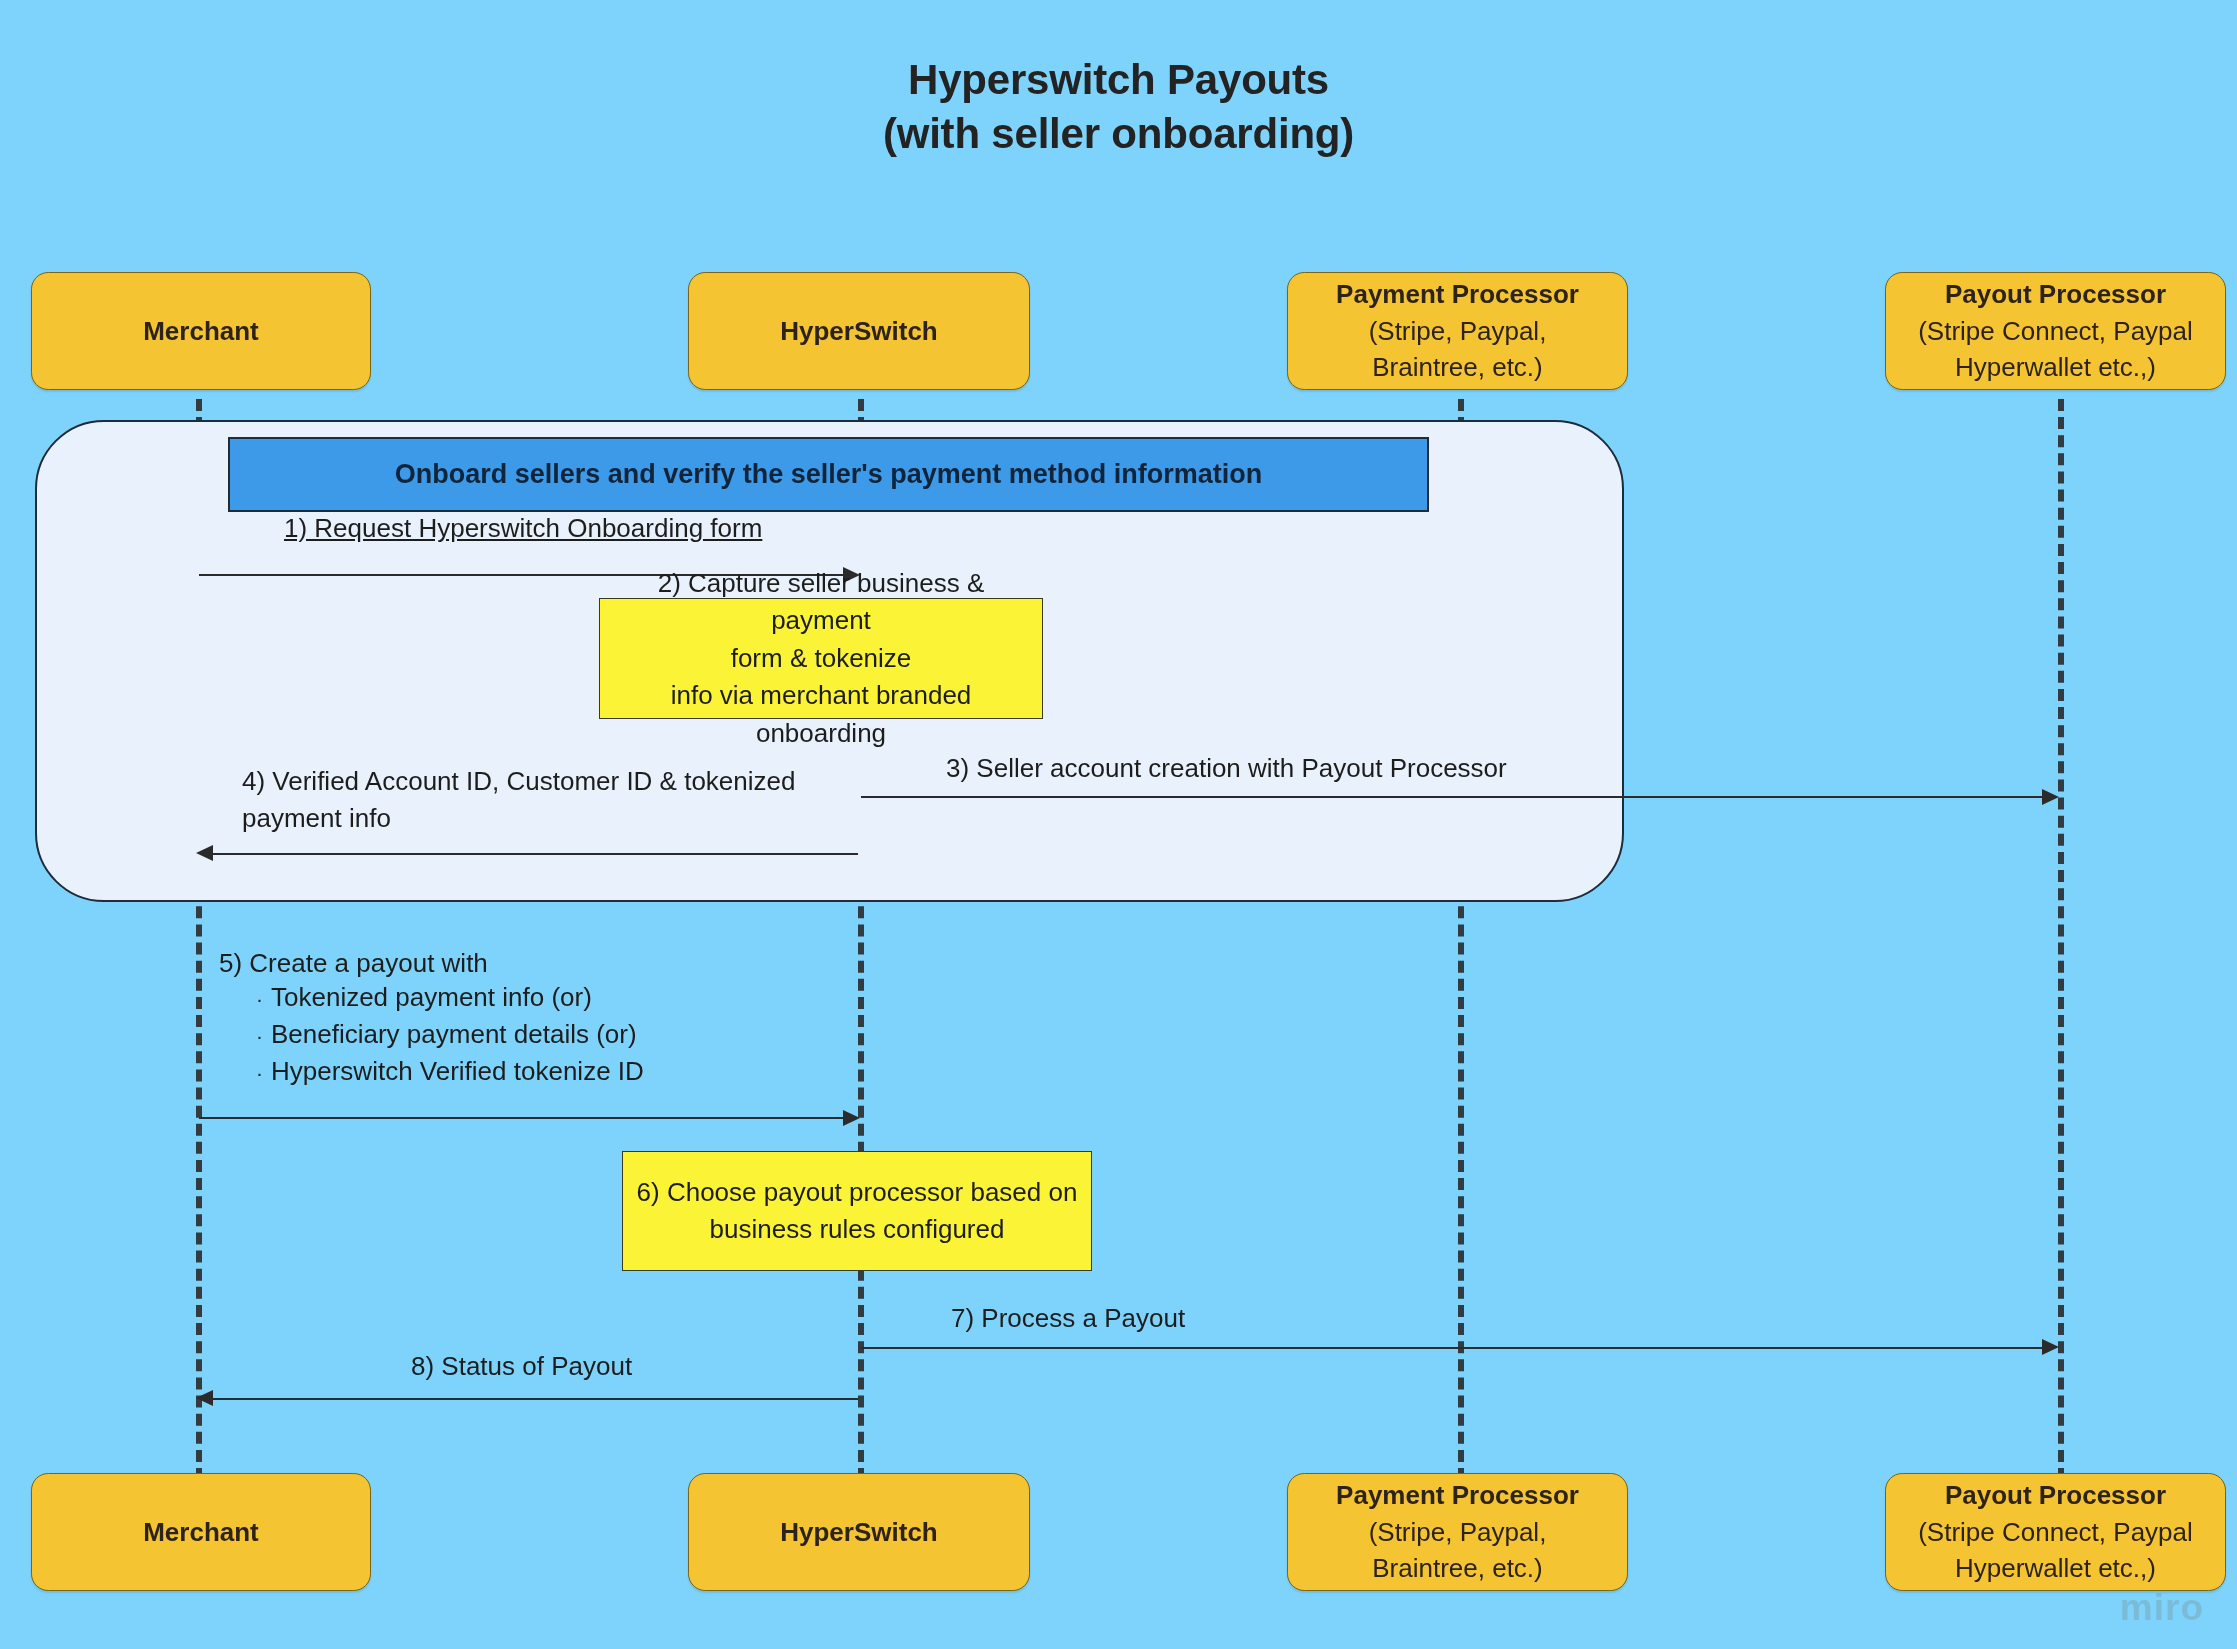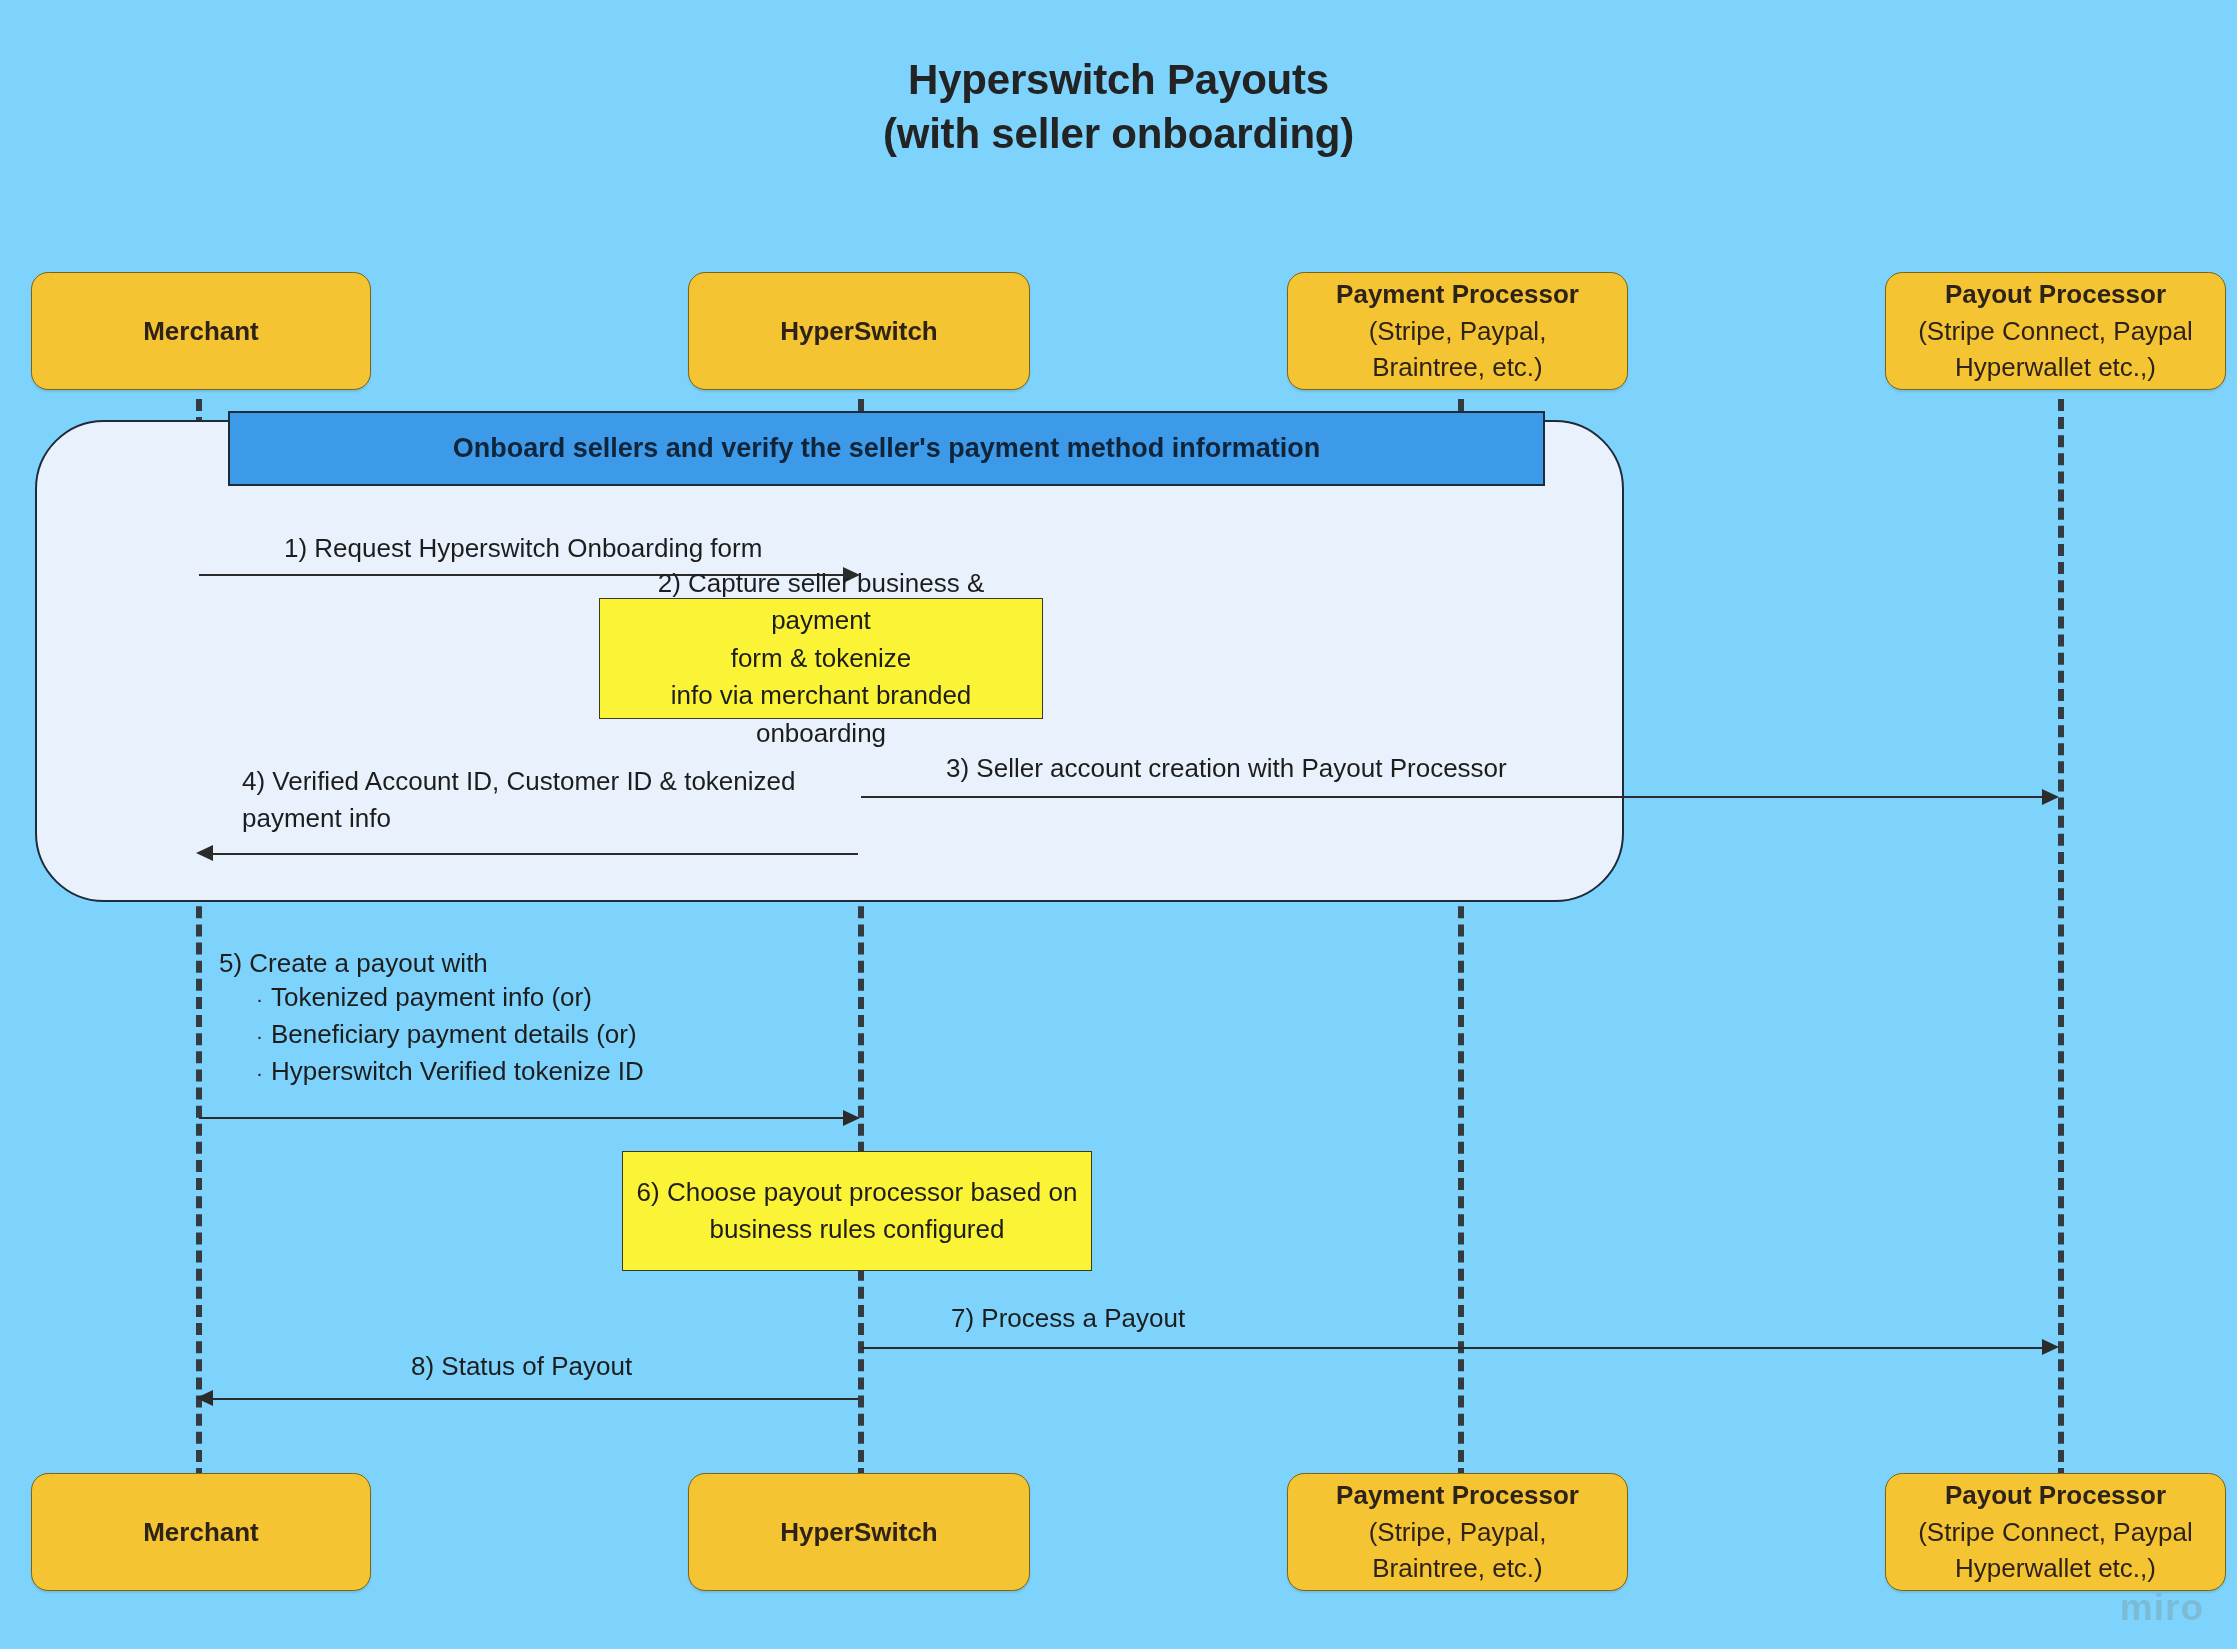--- a/index.html
+++ b/index.html
@@ -173,21 +173,21 @@
     <span>Hyperswitch Payouts</span>
     <span class="line2">(with seller onboarding)</span>
   </div>
 
   <div class="lifeline" style="left:196px;"></div>
   <div class="lifeline" style="left:858px;"></div>
   <div class="lifeline" style="left:1458px;"></div>
   <div class="lifeline" style="left:2058px;"></div>
 
   <div class="fragment" style="left:35px; top:420px; width:1589px; height:482px;"></div>
-  <div class="fragment-header" style="left:228px; top:411px; width:1317px; height:75px;">Onboard sellers and verify the seller's payment method information</div>
+  <div class="fragment-header" style="left:228px; top:437px; width:1201px; height:75px;">Onboard sellers and verify the seller's payment method information</div>
 
   <div class="participant" style="left:31px; top:272px; width:340px; height:118px;">
     <span class="pname">Merchant</span>
   </div>
 
   <div class="participant" style="left:688px; top:272px; width:342px; height:118px;">
     <span class="pname">HyperSwitch</span>
   </div>
 
   <div class="participant" style="left:1287px; top:272px; width:341px; height:118px;">
@@ -195,21 +195,21 @@
     <span class="psub">(Stripe, Paypal,</span>
     <span class="psub">Braintree, etc.)</span>
   </div>
 
   <div class="participant" style="left:1885px; top:272px; width:341px; height:118px;">
     <span class="pname">Payout Processor</span>
     <span class="psub">(Stripe Connect, Paypal</span>
     <span class="psub">Hyperwallet etc.,)</span>
   </div>
 
-  <div class="msg-label" style="left:284px; top:530px;">1) Request Hyperswitch Onboarding form</div>
+  <div class="msg-label" style="left:284px; top:510px;text-decoration:underline;">1) Request Hyperswitch Onboarding form</div>
   <div class="arrow-line" style="left:199px; top:574px; width:653px;"></div>
   <div class="arrow-head right" style="left:843px; top:567px;"></div>
 
   <div class="note" style="left:599px; top:598px; width:444px; height:121px;">
     <div>
       <div>2) Capture seller business &amp; payment</div>
       <div>form &amp; tokenize</div>
       <div>info via merchant branded onboarding</div>
     </div>
   </div>

